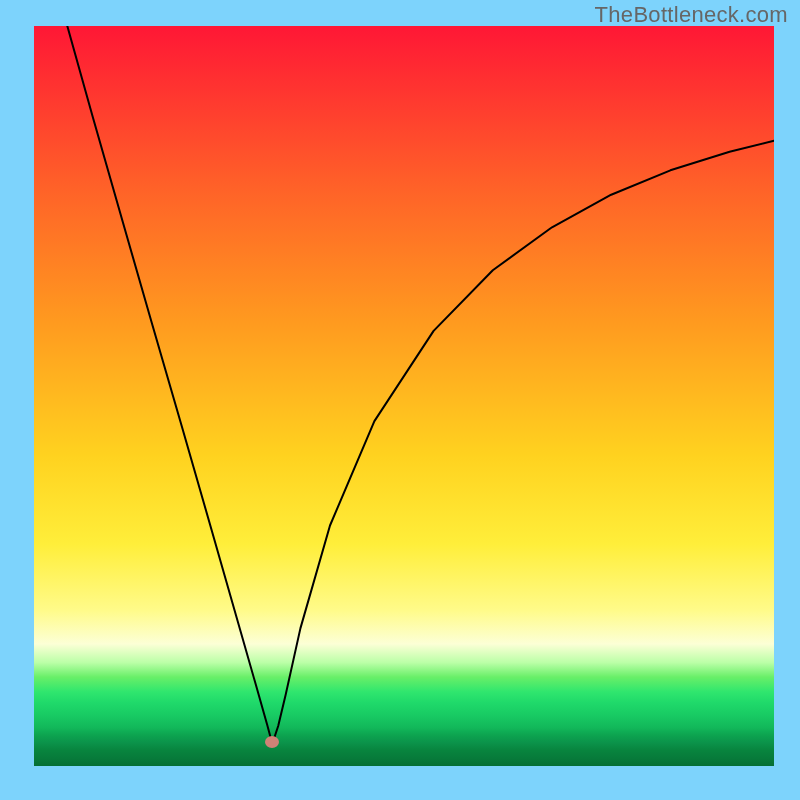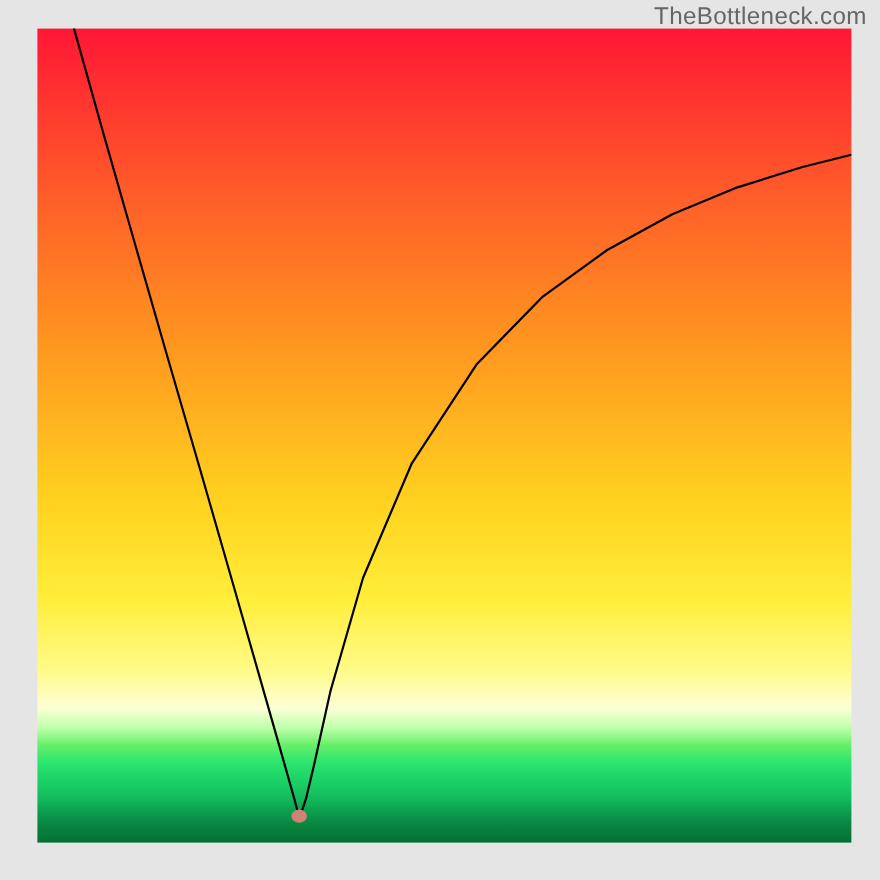--- a/index.html
+++ b/index.html
@@ -8,21 +8,21 @@
     width: 800px;
     height: 800px;
     background: #000;
     font-family: Arial, Helvetica, sans-serif;
     overflow: hidden;
   }
   .frame {
     position: relative;
     width: 800px;
     height: 800px;
-    background: #e5e5e5;
+    background: #7dd3fc;
   }
   .plot {
     position: absolute;
     left: 34px;
     top: 26px;
     width: 740px;
     height: 740px;
     background: linear-gradient(to bottom,
       #ff1735 0%,
       #ff6228 22%,

